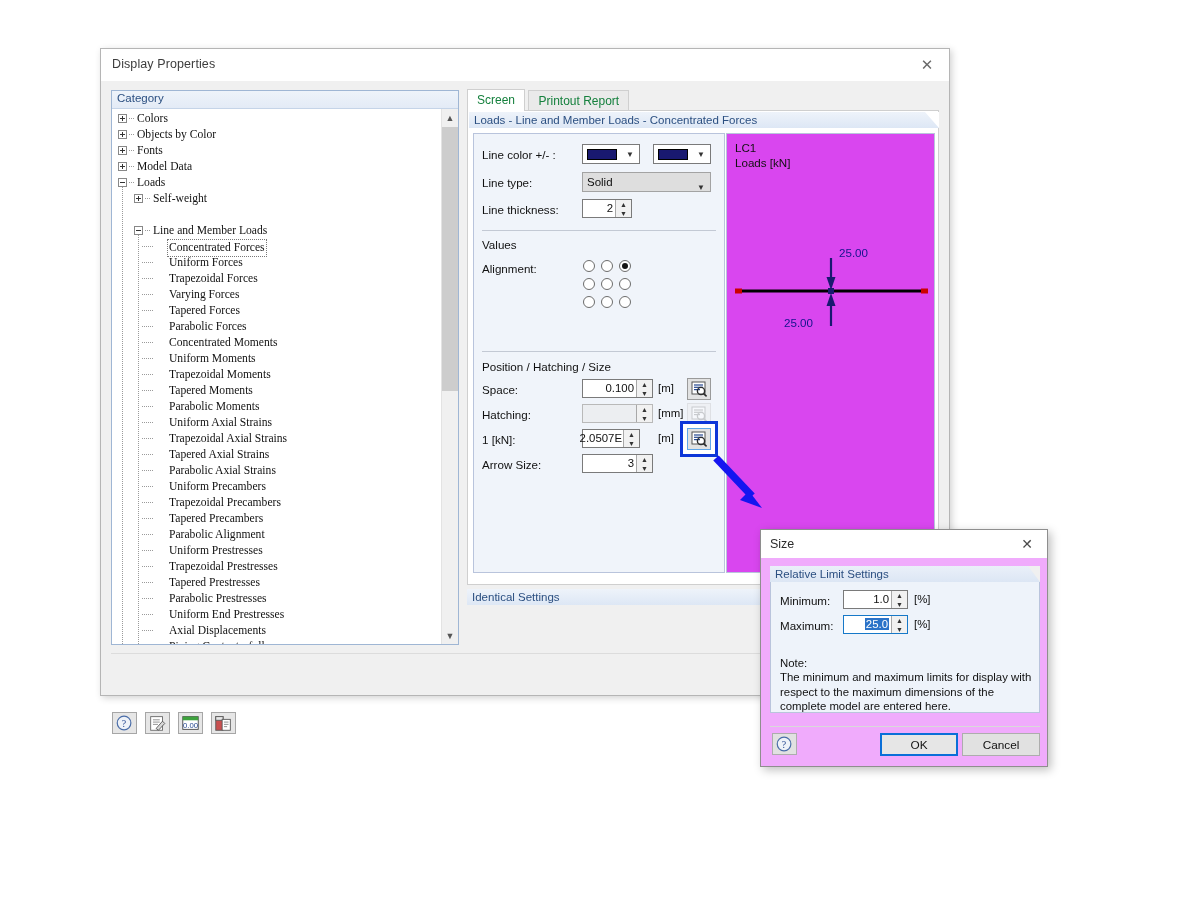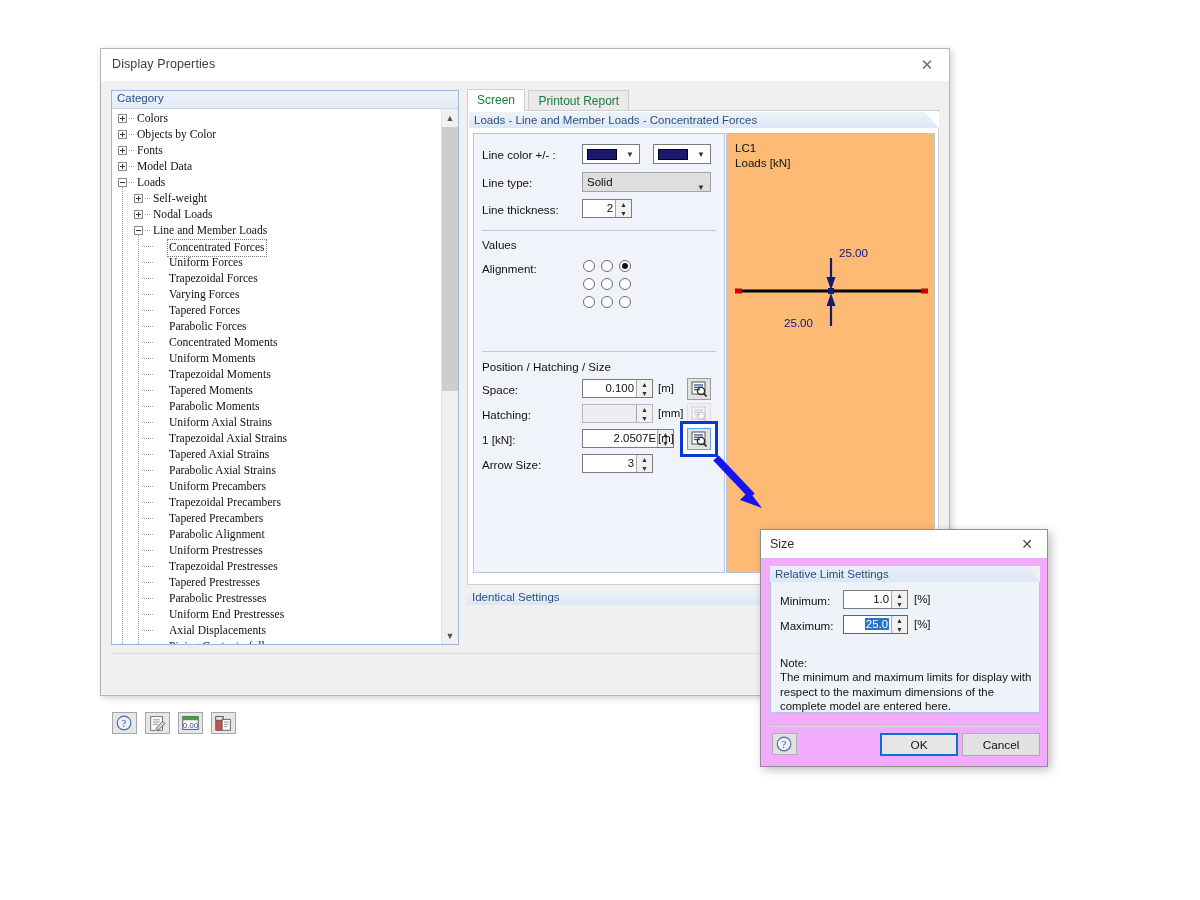--- a/index.html
+++ b/index.html
@@ -149,21 +149,21 @@
   .settings-box {
     position: absolute; left: 5px; top: 22px;
     width: 252px; height: 440px;
     background: #f0f4fa;
     border: 1px solid #b9c4dc;
     box-sizing: border-box;
   }
   .preview-box {
     position: absolute; left: 258px; top: 22px;
     width: 209px; height: 440px;
-    background: #fdba74;
+    background: #d946ef;
     border: 1px solid #b9c4dc;
     box-sizing: border-box;
     overflow: hidden;
   }
 
   .lbl-s { position: absolute; font-size: 11.6px; color: #111; }
   .sect-title { position: absolute; font-size: 11.6px; color: #111; }
 
   .combo-color {
     position: absolute; height: 20px; width: 58px;
@@ -337,21 +337,20 @@
       </div>
       <div class="tree-body" id="tree-body">
           <div class="dots" style="left: 10px; top: 72px; bottom: 0px;"></div>
           <div class="dots" style="left: 26px; top: 120px; bottom: 0px;"></div>
           <div class="tnode" style="position: absolute; left: 0px; right: 16px; top: 2px;"><span class="box plus" style="left: 6px;"></span><span class="stub" style="left: 17px; width: 5px;"></span><span class="lbl" style="margin-left: 23px;">Colors</span></div>
           <div class="tnode" style="position: absolute; left: 0px; right: 16px; top: 18px;"><span class="box plus" style="left: 6px;"></span><span class="stub" style="left: 17px; width: 5px;"></span><span class="lbl" style="margin-left: 23px;">Objects by Color</span></div>
           <div class="tnode" style="position: absolute; left: 0px; right: 16px; top: 34px;"><span class="box plus" style="left: 6px;"></span><span class="stub" style="left: 17px; width: 5px;"></span><span class="lbl" style="margin-left: 23px;">Fonts</span></div>
           <div class="tnode" style="position: absolute; left: 0px; right: 16px; top: 50px;"><span class="box plus" style="left: 6px;"></span><span class="stub" style="left: 17px; width: 5px;"></span><span class="lbl" style="margin-left: 23px;">Model Data</span></div>
           <div class="tnode" style="position: absolute; left: 0px; right: 16px; top: 66px;"><span class="box" style="left: 6px;"></span><span class="stub" style="left: 17px; width: 5px;"></span><span class="lbl" style="margin-left: 23px;">Loads</span></div>
           <div class="tnode" style="position: absolute; left: 0px; right: 16px; top: 82px;"><span class="box plus" style="left: 22px;"></span><span class="stub" style="left: 33px; width: 5px;"></span><span class="lbl" style="margin-left: 39px;">Self-weight</span></div>
-          <div class="tnode" style="position: absolute; left: 0px; right: 16px; top: 98px;"><span class="box plus" style="left: 22px;"></span><span class="stub" style="left: 33px; width: 5px;"></span><span class="lbl" style="margin-left: 39px;">Nodal Loads</span></div>
           <div class="tnode" style="position: absolute; left: 0px; right: 16px; top: 114px;"><span class="box" style="left: 22px;"></span><span class="stub" style="left: 33px; width: 5px;"></span><span class="lbl" style="margin-left: 39px;">Line and Member Loads</span></div>
           <div class="tnode sel" style="position: absolute; left: 0px; right: 16px; top: 130px;"><span class="stub" style="left: 30px; width: 12px;"></span><span class="lbl" style="margin-left: 55px;">Concentrated Forces</span></div>
           <div class="tnode" style="position: absolute; left: 0px; right: 16px; top: 146px;"><span class="stub" style="left: 30px; width: 12px;"></span><span class="lbl" style="margin-left: 55px;">Uniform Forces</span></div>
           <div class="tnode" style="position: absolute; left: 0px; right: 16px; top: 162px;"><span class="stub" style="left: 30px; width: 12px;"></span><span class="lbl" style="margin-left: 55px;">Trapezoidal Forces</span></div>
           <div class="tnode" style="position: absolute; left: 0px; right: 16px; top: 178px;"><span class="stub" style="left: 30px; width: 12px;"></span><span class="lbl" style="margin-left: 55px;">Varying Forces</span></div>
           <div class="tnode" style="position: absolute; left: 0px; right: 16px; top: 194px;"><span class="stub" style="left: 30px; width: 12px;"></span><span class="lbl" style="margin-left: 55px;">Tapered Forces</span></div>
           <div class="tnode" style="position: absolute; left: 0px; right: 16px; top: 210px;"><span class="stub" style="left: 30px; width: 12px;"></span><span class="lbl" style="margin-left: 55px;">Parabolic Forces</span></div>
           <div class="tnode" style="position: absolute; left: 0px; right: 16px; top: 226px;"><span class="stub" style="left: 30px; width: 12px;"></span><span class="lbl" style="margin-left: 55px;">Concentrated Moments</span></div>
           <div class="tnode" style="position: absolute; left: 0px; right: 16px; top: 242px;"><span class="stub" style="left: 30px; width: 12px;"></span><span class="lbl" style="margin-left: 55px;">Uniform Moments</span></div>
           <div class="tnode" style="position: absolute; left: 0px; right: 16px; top: 258px;"><span class="stub" style="left: 30px; width: 12px;"></span><span class="lbl" style="margin-left: 55px;">Trapezoidal Moments</span></div>
@@ -467,21 +466,21 @@
             <rect x="1" y="1" width="13" height="12" fill="#fff" stroke="#999"></rect>
             <line x1="3" y1="4" x2="12" y2="4" stroke="#999" stroke-width="1.2"></line>
             <line x1="3" y1="6.3" x2="12" y2="6.3" stroke="#999" stroke-width="1.2"></line>
             <line x1="3" y1="8.6" x2="9" y2="8.6" stroke="#999" stroke-width="1.2"></line>
             <circle cx="10" cy="10" r="3.6" fill="none" stroke="#999" stroke-width="1.4"></circle>
             <line x1="12.6" y1="12.6" x2="15.6" y2="15.4" stroke="#999" stroke-width="1.6"></line>
           </svg>
         </div>
 
         <div class="lbl-s" style="left:8px; top:299px;">1  [kN]:</div>
-        <div class="spin" style="left:108px; top:295px; width:92px;">
+        <div class="spin" style="left:108px; top:295px; width:58px;">
           <span class="val" style="right:17px; overflow:hidden; max-width:52px; white-space:nowrap;">2.0507E</span>
           <span class="btns">
               <i class="up">▲</i>
               <i class="dn">▼</i>
             </span>
         </div>
         <div class="unit" style="left:184px; top:298px;">[m]</div>
         <div class="hl-ring" style="left:206px; top:287px; width:38px; height:36px;"></div>
         <div class="icon-btn" style="left:213px; top:294px; border-color:#5fa6e8;">
           <svg class="gl" viewBox="0 0 17 16">

